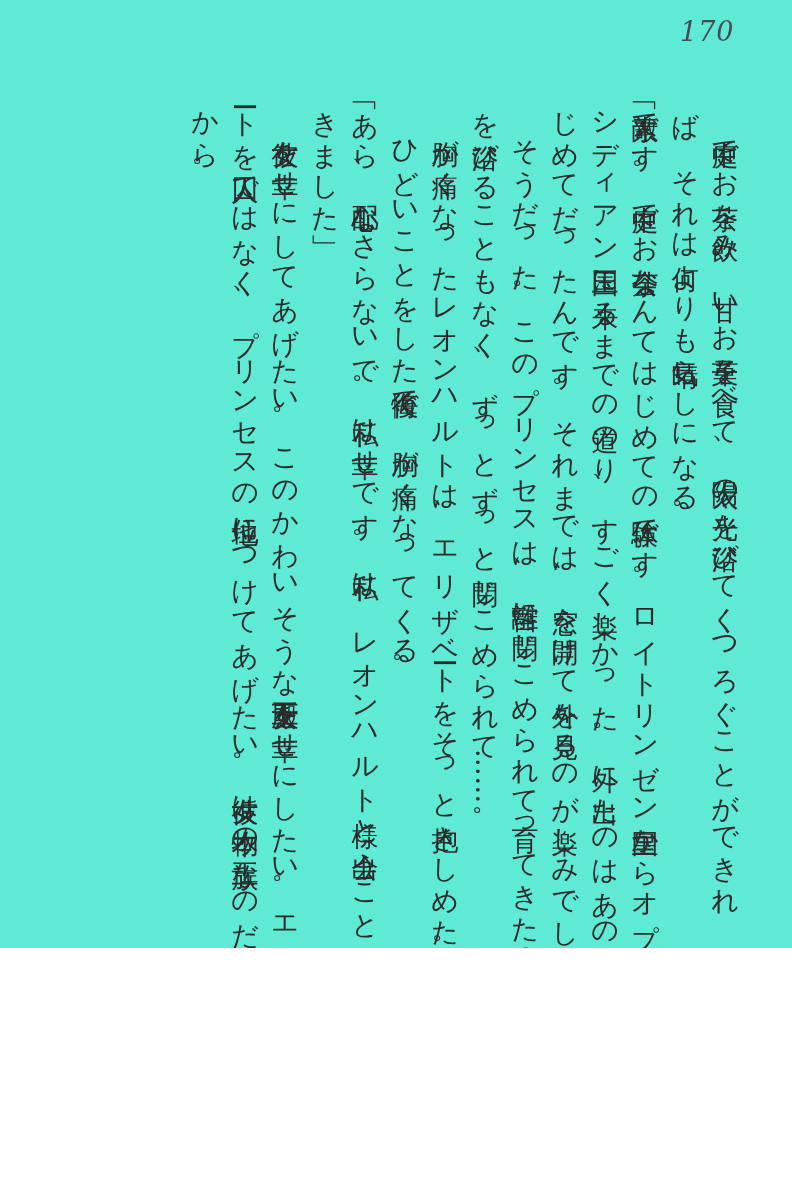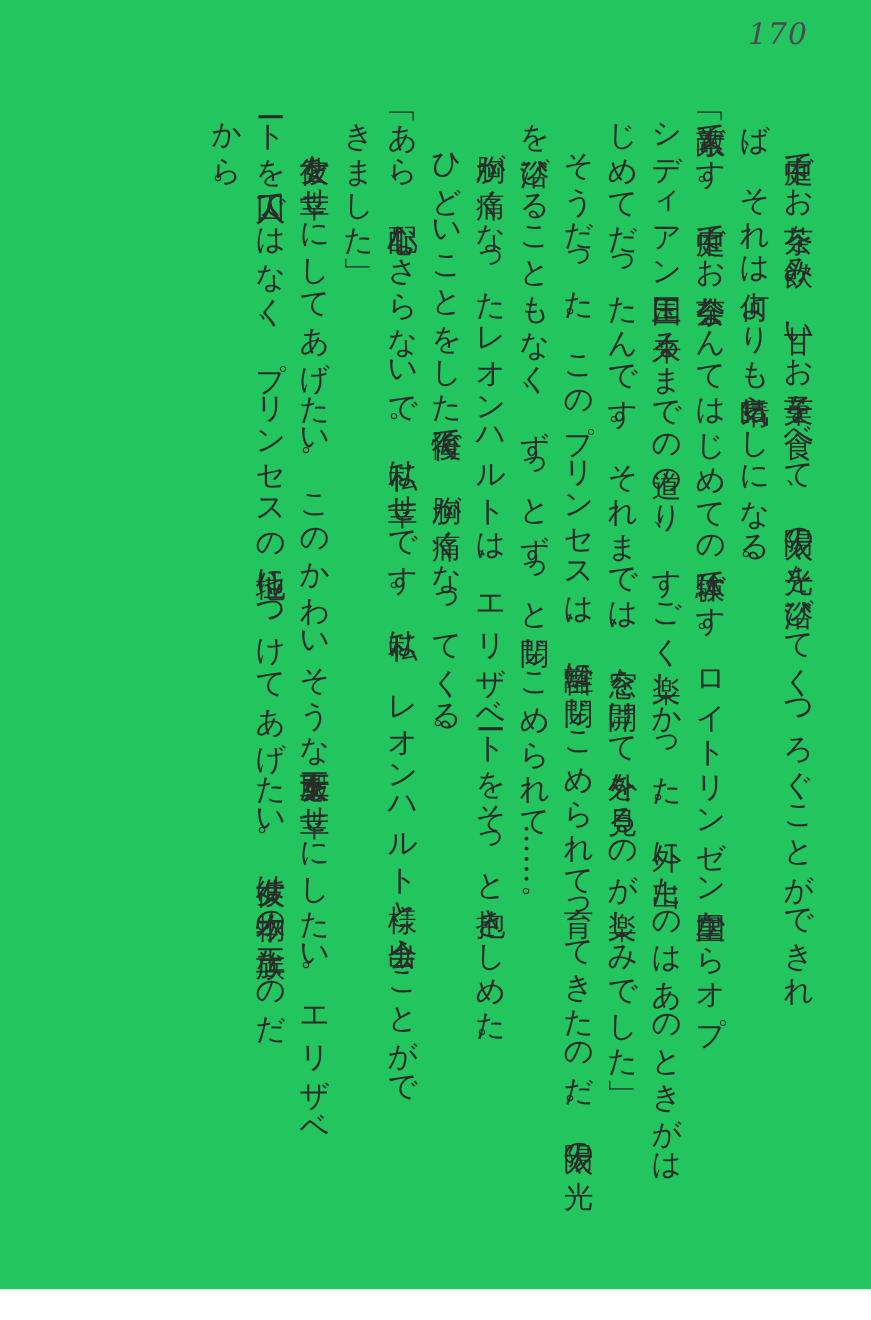--- a/index.html
+++ b/index.html
@@ -7,22 +7,22 @@
     padding: 0;
   }
   body {
     width: 792px;
     height: 1200px;
     overflow: hidden;
   }
   .page {
     position: relative;
     width: 792px;
-    height: 1172px;
-    background: #22c55e;
+    height: 948px;
+    background: #5eead4;
     font-family: "DejaVu Serif", "Liberation Serif", serif;
     overflow: hidden;
   }
   .folio {
     position: absolute;
     top: 16px;
     left: 680px;
     font-style: italic;
     font-size: 27px;
     letter-spacing: 1px;

